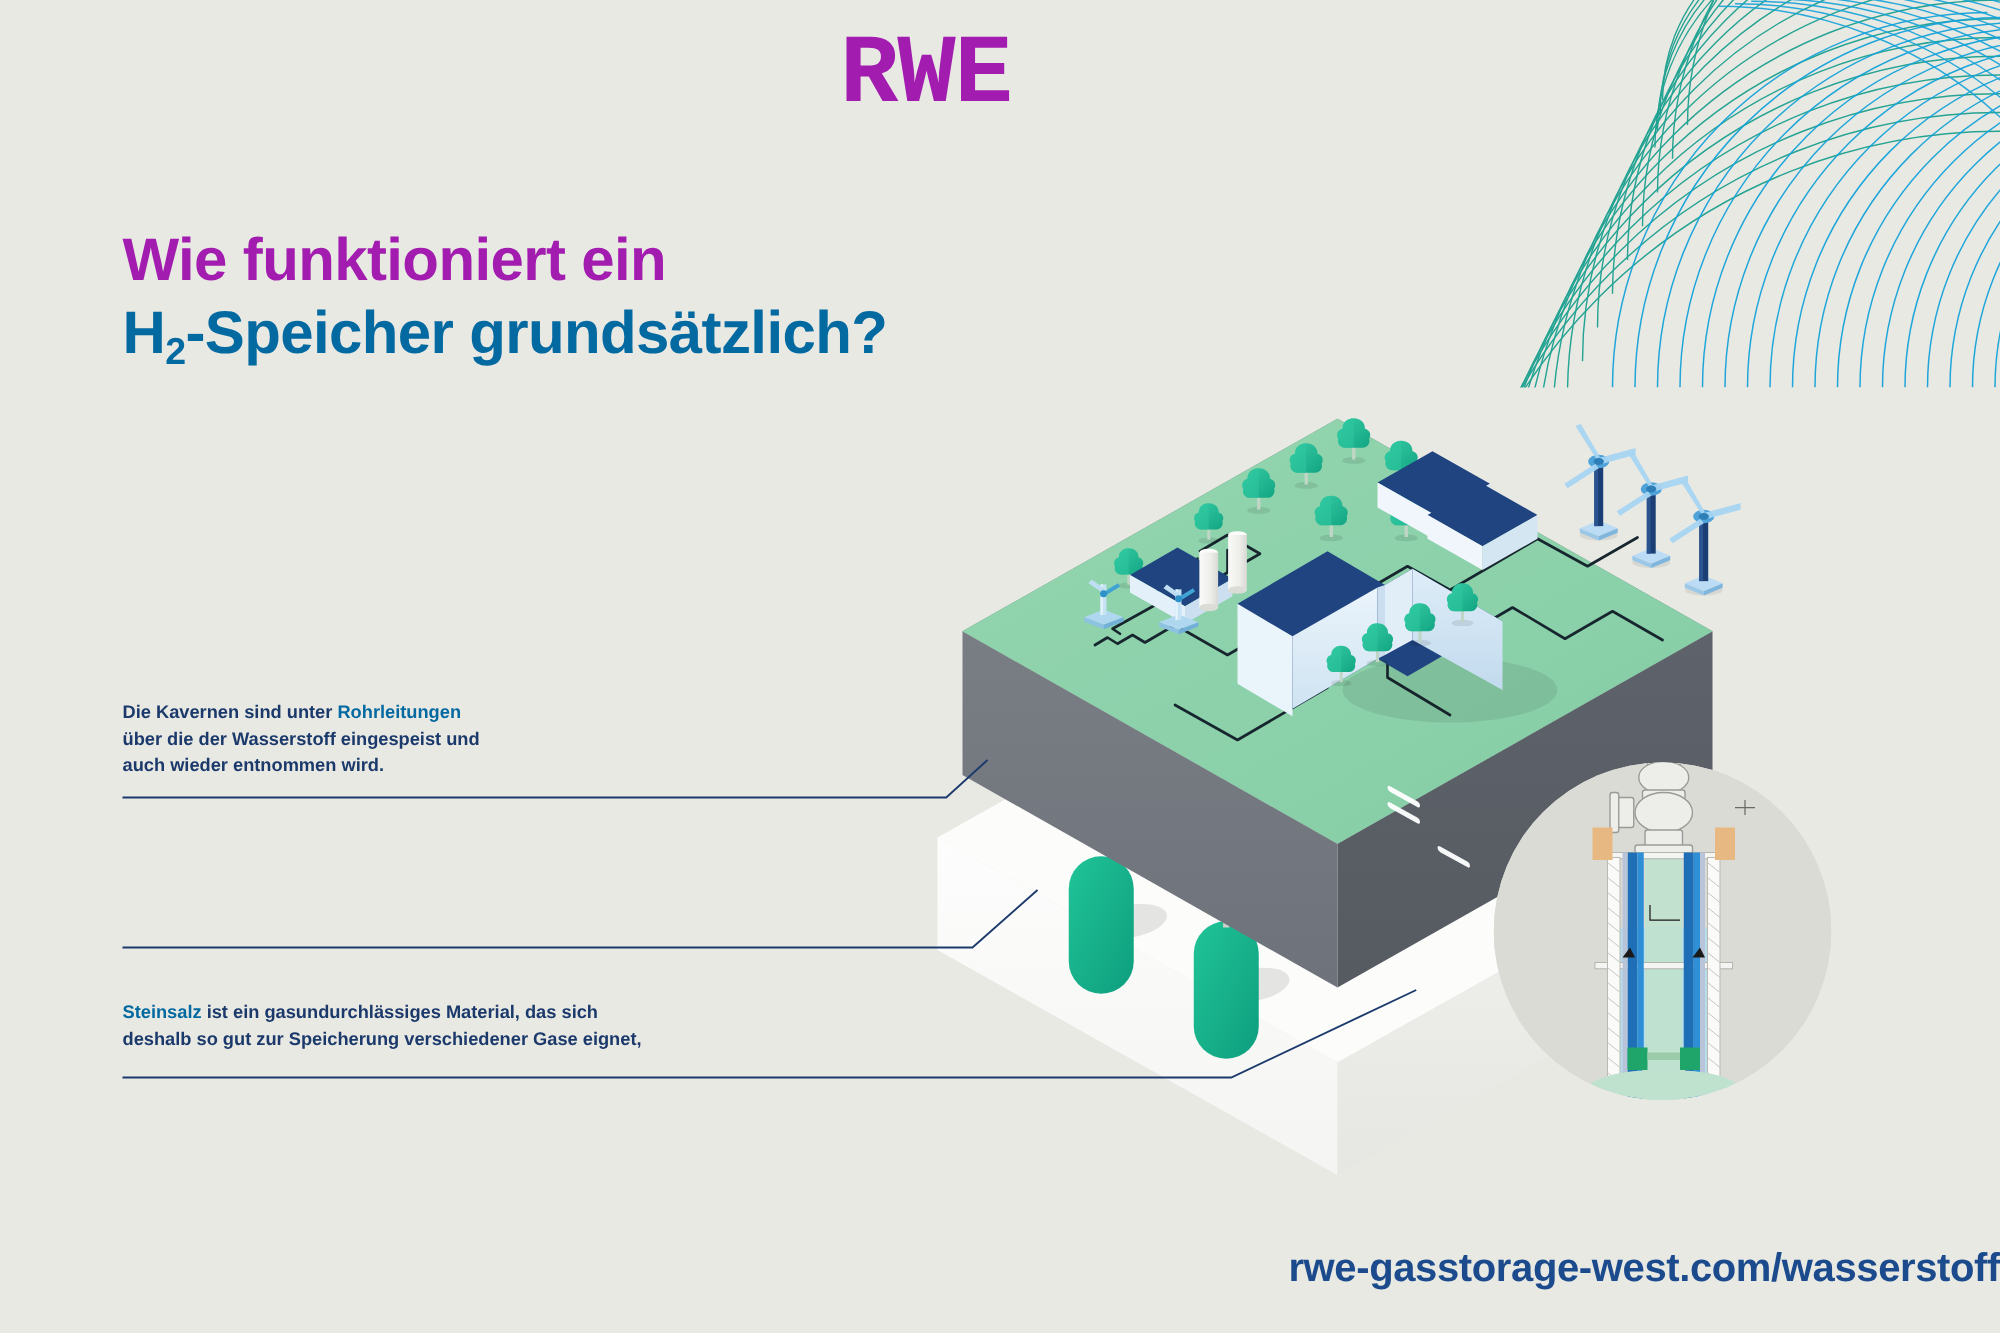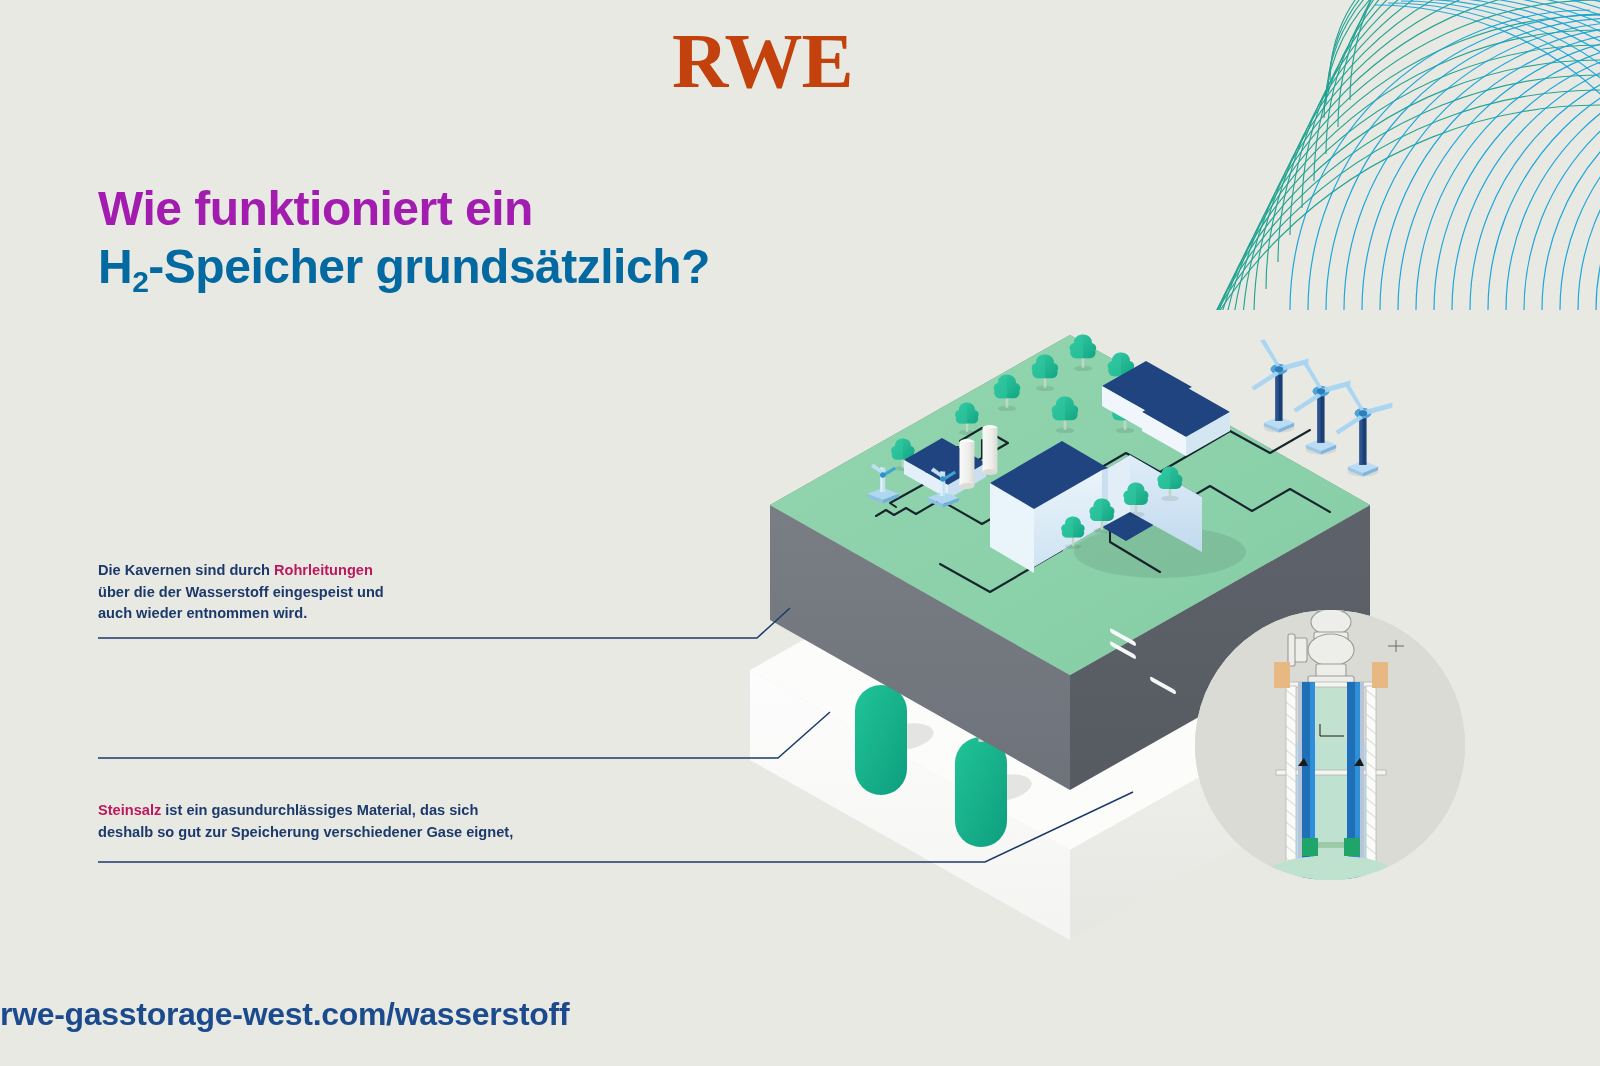--- a/index.html
+++ b/index.html
@@ -13,54 +13,54 @@
   #stage{position:absolute;inset:0;width:1600px;height:1066px;}
 
   
   #arcs{position:absolute;top:0;right:0;width:460px;height:310px;pointer-events:none;}
 
   
   #logo{
     position:absolute;left:672px;top:22px;
     font-size:78px;line-height:78px;
     font-weight:bold;letter-spacing:-1px;
-    color:#c2410c;
-    font-family:Liberation Serif, serif;
+    color:#a21caf;
+    font-family:Liberation Mono, monospace;
   }
 
   
   #headline{position:absolute;left:98px;top:180px;}
   .h-line{
     font-size:48px;line-height:58px;font-weight:bold;letter-spacing:-0.5px;
   }
   #h-line1{color:#a21caf;}
   #h-line2{color:#0369a1;}
   #h-line2 sub{font-size:30px;vertical-align:baseline;position:relative;top:9px;}
 
   
   .anno{position:absolute;}
   .anno p{
     margin:0;
     font-size:14.6px;line-height:21.5px;
     color:#1B3A6B;font-weight:600;
   }
-  .hl{color:#be185d;}
+  .hl{color:#0369a1;}
   .anno-1{left:98px;top:560px;width:370px;}
   .anno-2{left:98px;top:709px;width:400px;}
   .anno-3{left:98px;top:800px;width:420px;}
 
   
   #leaders{position:absolute;left:0;top:0;width:1600px;height:1066px;pointer-events:none;}
 
   
   #illo{position:absolute;left:690px;top:290px;width:800px;height:650px;}
 
   
   #footer{
-    position:absolute;left:0;top:996px;width:1600px;text-align:left;
+    position:absolute;left:0;top:996px;width:1600px;text-align:right;
     font-size:32px;font-weight:bold;color:#1B4B8C;letter-spacing:-0.3px;
   }
 </style>
 </head>
 <body>
 
 <div id="stage">
 
   <svg id="arcs" viewBox="0 0 460 310">
     <g fill="none" stroke="#1BA08F" stroke-width="1.15" opacity="0.95">
@@ -434,21 +434,21 @@
 
   <svg id="leaders" viewBox="0 0 1600 1066">
     <g fill="none" stroke="#1B3A6B" stroke-width="1.5">
       <path d="M98,638 L757,638 L790,608"></path>
       <path d="M98,758 L778,758 L830,712"></path>
       <path d="M98,862 L985,862 L1133,792"></path>
     </g>
   </svg>
 
   <div class="anno anno-1">
-    <p><span>Die Kavernen sind durch </span><span class="hl">Rohrleitungen</span></p>
+    <p><span>Die Kavernen sind unter </span><span class="hl">Rohrleitungen</span></p>
     <p>über die der Wasserstoff eingespeist und</p>
     <p>auch wieder entnommen wird.</p>
   </div>
 
 
   <div class="anno anno-3">
     <p><span class="hl">Steinsalz</span><span> ist ein gasundurchlässiges Material, das sich</span></p>
     <p>deshalb so gut zur Speicherung verschiedener Gase eignet,</p>
   </div>
 

